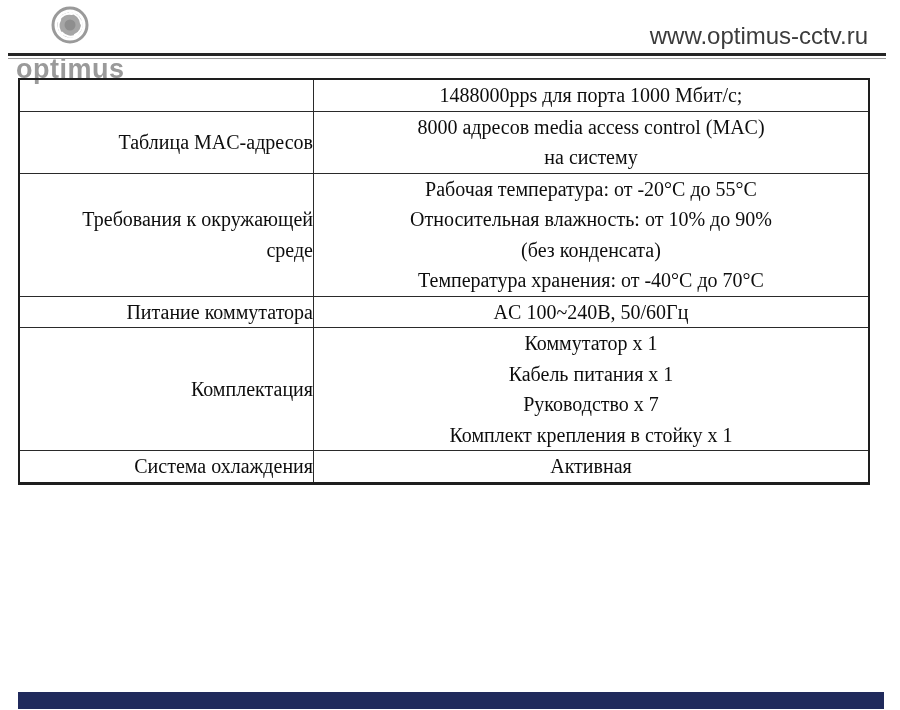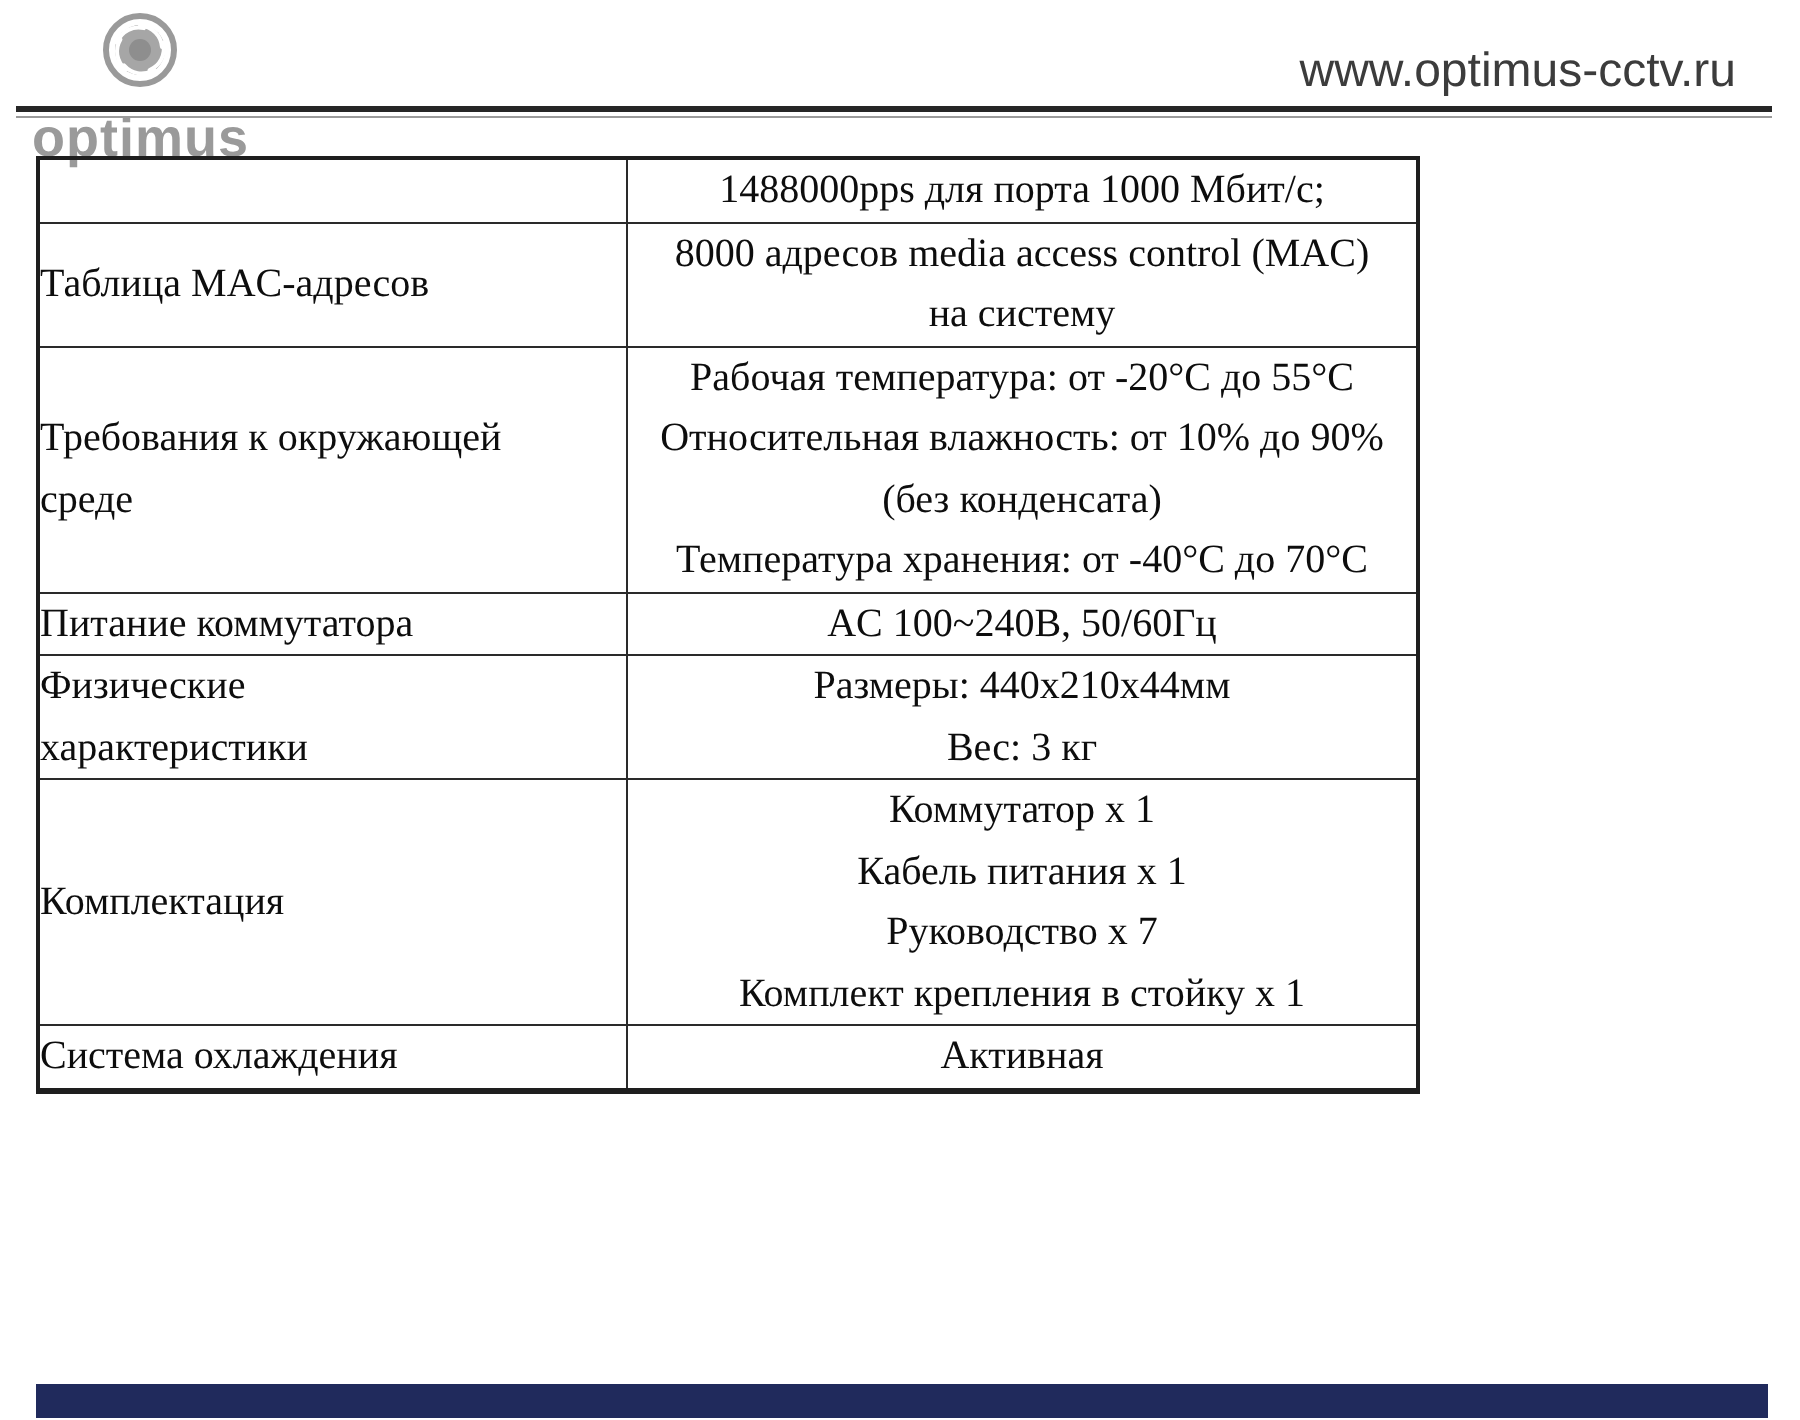--- a/index.html
+++ b/index.html
@@ -36,37 +36,37 @@
     background: #262626;
   }
   .rule-shadow {
     position: absolute; left: 8px; width: 878px; top: 58px; height: 1px;
     background: #9a9a9a;
   }
 
   
   table.spec {
     position: absolute; left: 18px; top: 78px;
-    width: 692px;
+    width: 852px;
     border-collapse: collapse;
     table-layout: fixed;
   }
   table.spec { border: 2px solid #1e1e1e; border-bottom-width: 3px; }
   table.spec td {
     border: 1px solid #2a2a2a;
     font-size: 20px;
     line-height: 30.5px;
     color: #0d0d0d;
     vertical-align: middle;
     padding: 0;
   }
   td.label {
     width: 293px;
     padding: 1px 6px 1px 13px;
-    text-align: left;
+    text-align: right;
     white-space: pre-line;
     margin-top: 17px;
   }
   td.value { text-align: center; padding: 1px 8px; }
   td.value .value-line { line-height: 30.5px; }
 
   
   .footer-bar {
     position: absolute; left: 18px; width: 866px; top: 692px; height: 17px;
     background: #202a5c;
@@ -125,28 +125,20 @@
             <div class="value-line">Температура хранения: от -40°C до 70°C</div>
           </td>
         </tr>
         <tr>
           <td class="label">Питание коммутатора</td>
           <td class="value">
             <div class="value-line">AC 100~240В, 50/60Гц</div>
           </td>
         </tr>
         <tr>
-          <td class="label">Физические
-характеристики</td>
-          <td class="value">
-            <div class="value-line">Размеры: 440x210x44мм</div>
-            <div class="value-line">Вес: 3 кг</div>
-          </td>
-        </tr>
-        <tr>
           <td class="label">Комплектация</td>
           <td class="value">
             <div class="value-line">Коммутатор x 1</div>
             <div class="value-line">Кабель питания x 1</div>
             <div class="value-line">Руководство x 7</div>
             <div class="value-line">Комплект крепления в стойку x 1</div>
           </td>
         </tr>
         <tr>
           <td class="label">Система охлаждения</td>

